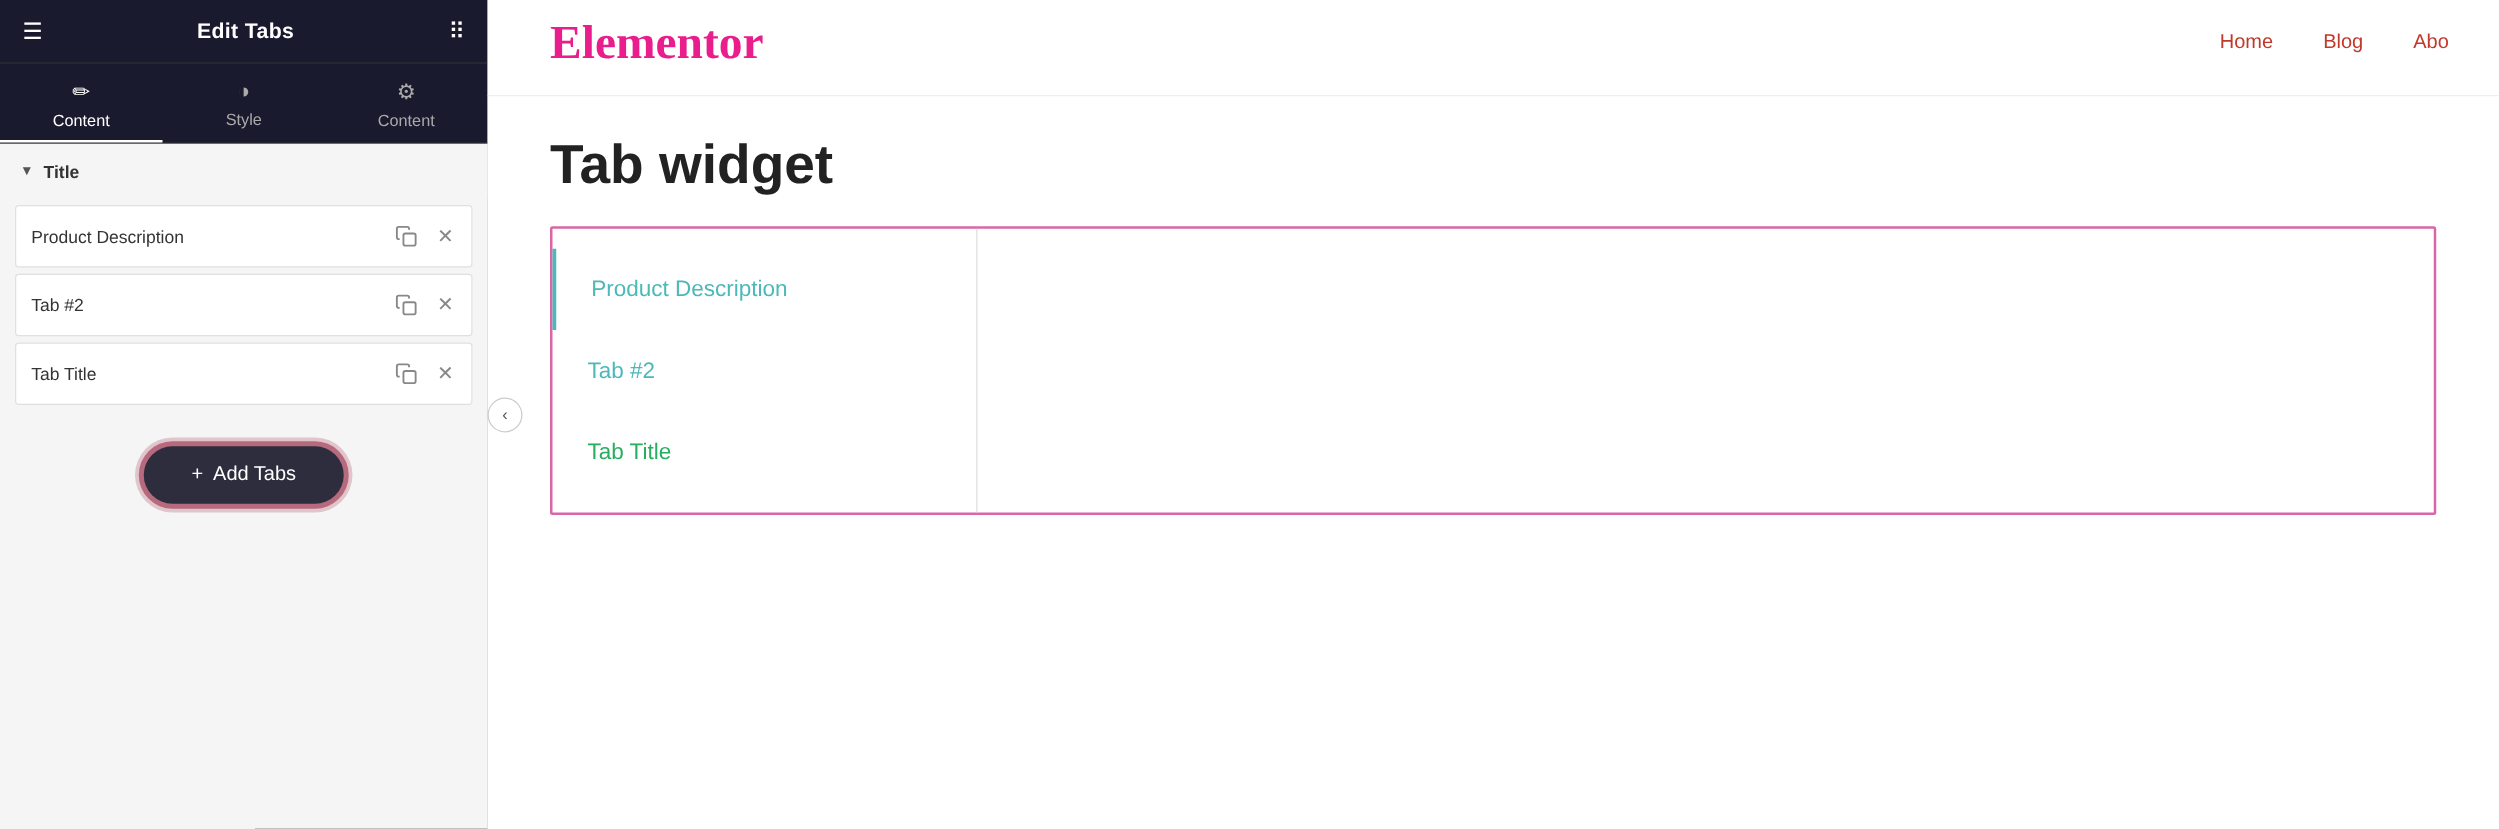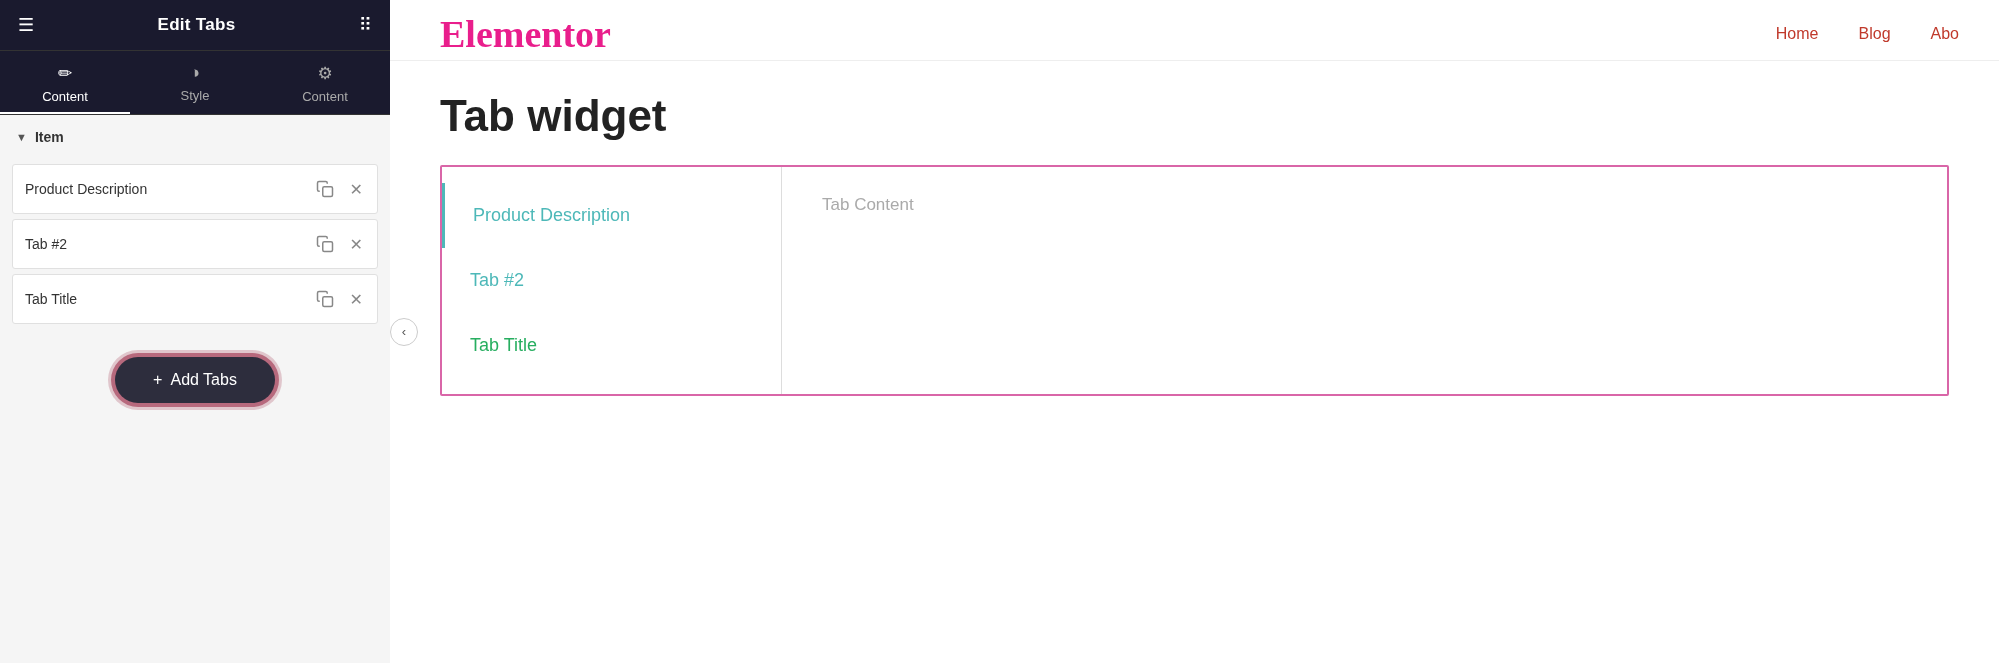--- a/index.html
+++ b/index.html
@@ -171,21 +171,21 @@
       position: relative;
       display: flex;
       flex-direction: column;
     }
 
     
     .top-nav {
       display: flex;
       align-items: center;
       justify-content: space-between;
-      padding: 12px 40px 4px 50px;
+      padding: 12px 40px 20px 50px;
       border-bottom: 1px solid #eee;
     }
 
     .nav-brand {
       font-size: 38px;
       font-weight: 700;
       color: #e91e8c;
       font-family: 'Georgia', serif;
     }
 
@@ -313,21 +313,21 @@
     <div class="panel-tab">
       <span class="tab-icon">⚙</span>
       <span>Content</span>
     </div>
   </div>
 
   <div class="panel-body">
 
     <div class="section-header">
       <span class="arrow">▼</span>
-      <span>Item</span>
+      <span>Title</span>
     </div>
 
 
     <div class="tab-item-row">
       <span class="tab-item-label">Product Description</span>
       <div class="tab-item-actions">
         <button class="tab-action-btn" title="Duplicate">
           <svg width="18" height="18" viewBox="0 0 24 24" fill="none" stroke="currentColor" stroke-width="2">
               <rect x="9" y="9" width="13" height="13" rx="2"></rect>
               <path d="M5 15H4a2 2 0 0 1-2-2V4a2 2 0 0 1 2-2h9a2 2 0 0 1 2 2v1"></path>
@@ -393,23 +393,20 @@
           <div class="tab-widget-tab active" style="color:#4db8b8; border-left:3px solid #4db8b8;">
             <span>Product Description</span>
           </div>
           <div class="tab-widget-tab" style="color:#4db8b8;">
             <span>Tab #2</span>
           </div>
           <div class="tab-widget-tab" style="color:#27ae60;">
             <span>Tab Title</span>
           </div>
         </div>
-        <div class="tab-widget-content">
-          <span class="tab-content-text">Tab Content</span>
-        </div>
       </div>
 
     </div>
 
   </div>
 
   <div class="collapse-btn" style="position:absolute; left: 0; top: 50%; transform: translateY(-50%);">
     <span>‹</span>
   </div>
 </div>

